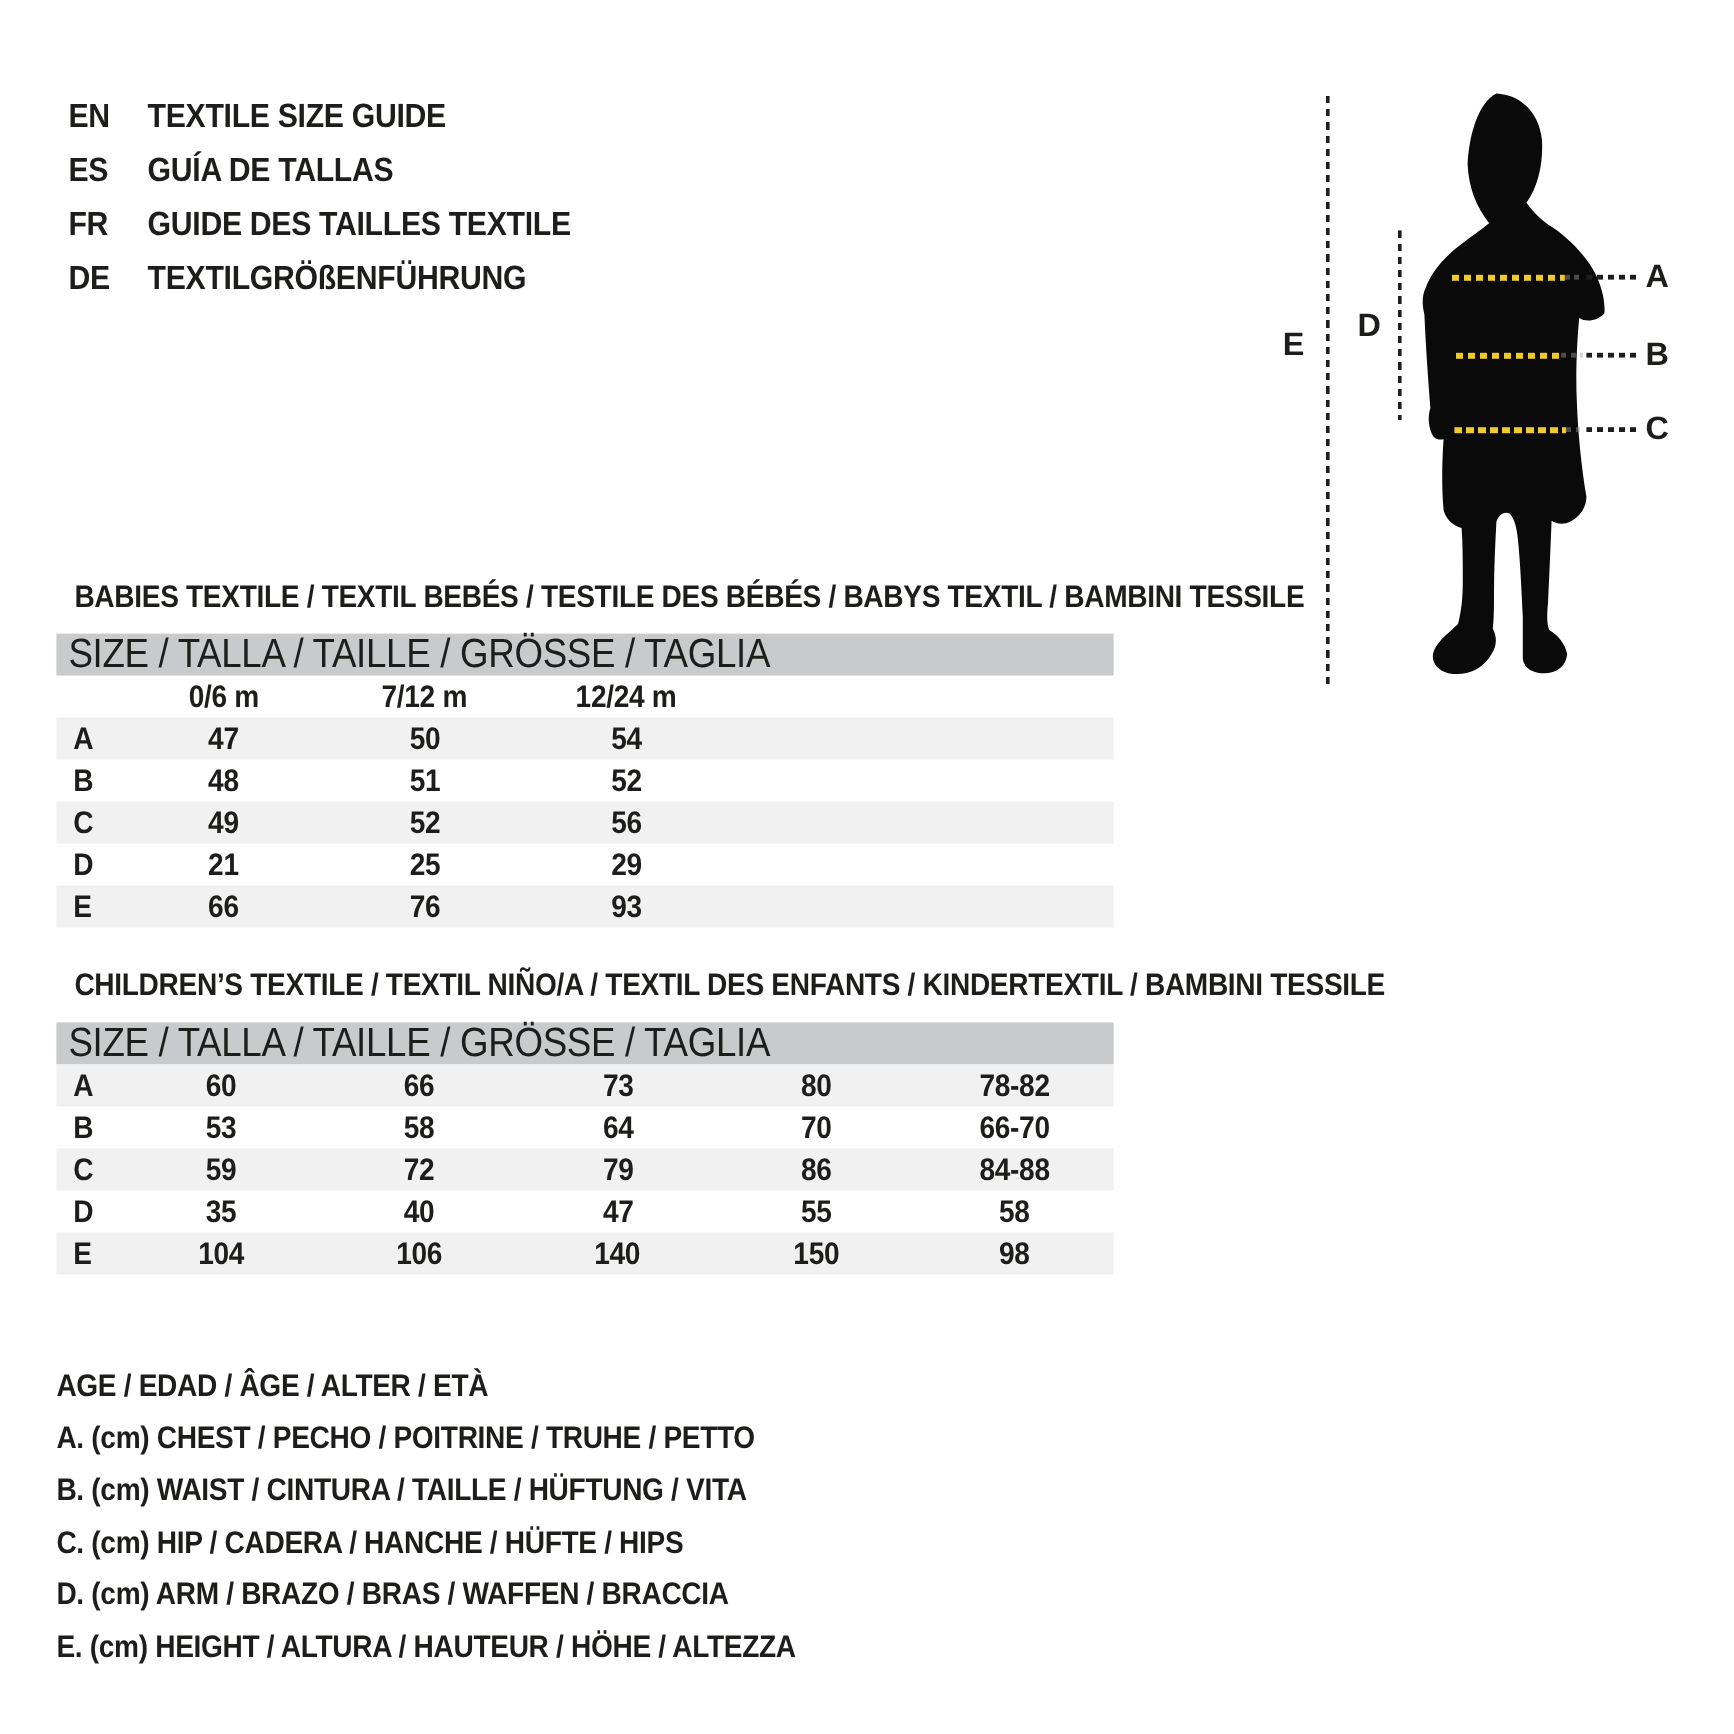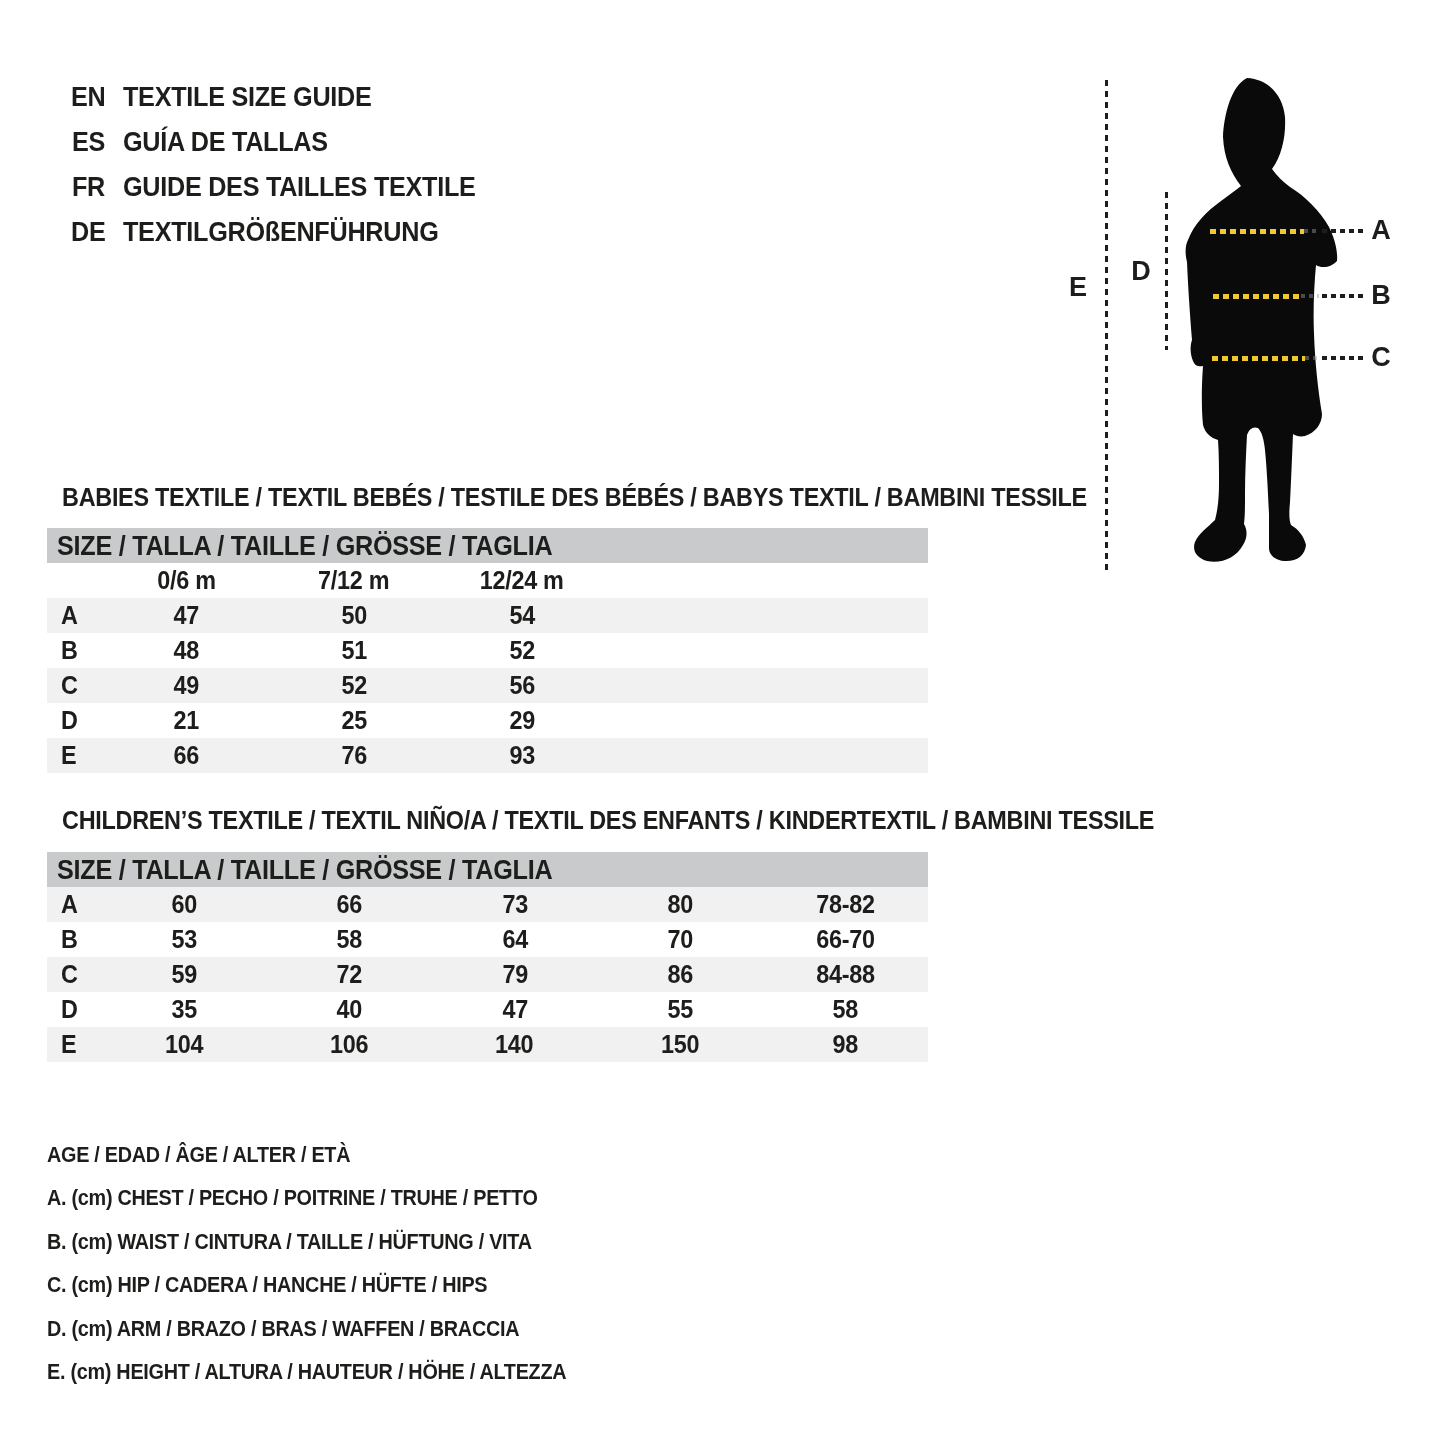--- a/index.html
+++ b/index.html
@@ -9,44 +9,44 @@
     color:#1d1d1b;overflow:hidden;
   }
   .abs{position:absolute;}
   
   .cx{display:inline-block;transform:scaleX(.9);transform-origin:0 50%;white-space:nowrap;letter-spacing:-.3px;}
   .cxc{display:inline-block;transform:scaleX(.9);transform-origin:50% 50%;white-space:nowrap;letter-spacing:-.3px;}
 
   
   .lang-list{left:57px;top:74px;font-size:28px;font-weight:700;}
   .lang-row{display:flex;height:45px;align-items:center;}
-  .lang-code{width:66px;text-align:center;}
+  .lang-code{width:66px;}
 
   
   .fig-svg{left:1150px;top:70px;width:300px;height:500px;}
   .vline{width:3px;background-image:repeating-linear-gradient(to bottom,#1d1d1b 0 6px,transparent 6px 11px);}
   .hdash-y{height:5px;background-image:repeating-linear-gradient(to right,#eec92f 0 6px,transparent 6px 10px);}
   .hdash-g{height:4px;opacity:.45;background-image:repeating-linear-gradient(to right,#9a9a9a 0 4px,transparent 4px 8px);}
   .hdash-b{height:4px;background-image:repeating-linear-gradient(to right,#1d1d1b 0 5px,transparent 5px 9px);}
   .fig-label{font-size:27px;font-weight:700;width:30px;text-align:center;}
 
   
   .sec-title{left:62px;font-size:26px;font-weight:700;}
 
   
   .size-table{left:47px;width:881px;}
   .t-bar{height:35px;background:#c9cacb;display:flex;align-items:center;padding-left:10px;box-sizing:border-box;
-         font-size:28px;font-weight:700;}
+         font-size:34px;font-weight:400;}
   .t-row{display:flex;height:35px;align-items:center;font-size:26px;font-weight:700;}
   .t-row.alt{background:#f1f1f2;}
   .c-label{width:55px;padding-left:14px;box-sizing:border-box;}
   .c-val{width:168px;text-align:center;}
 
   
-  .legend{left:47px;top:1133px;font-size:22px;font-weight:700;}
+  .legend{left:47px;top:1133px;font-size:26px;font-weight:700;}
   .legend-line{height:43.5px;display:flex;align-items:center;}
 </style>
 </head>
 <body>
 
 <div class="abs lang-list">
   <div class="lang-row">
     <span class="lang-code"><span class="cx">EN</span></span>
     <span><span class="cx">TEXTILE SIZE GUIDE</span></span>
   </div>

